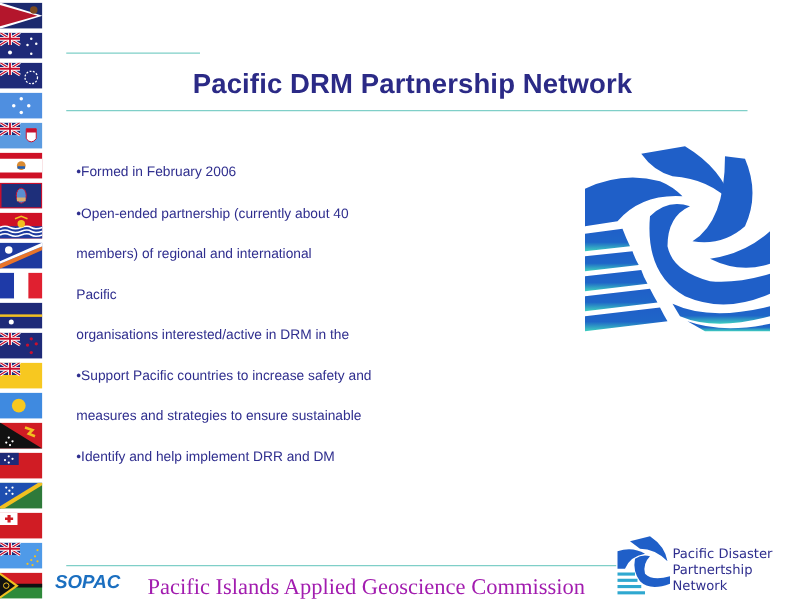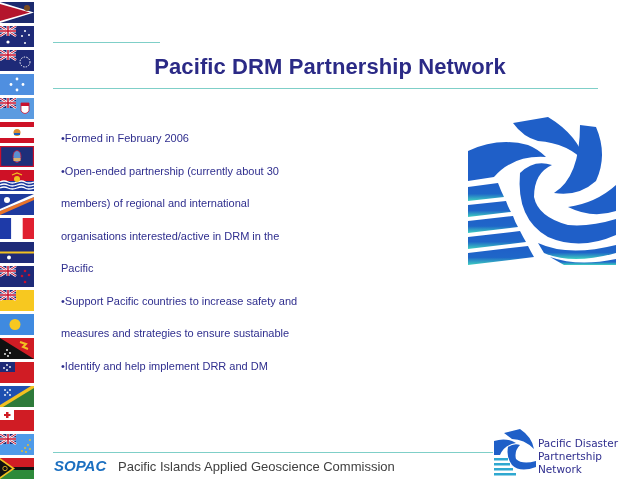--- a/index.html
+++ b/index.html
@@ -9,22 +9,22 @@
   .flag { position:absolute; left:0; width:34px; height:21px; overflow:hidden; }
   .flag svg { display:block; width:34px; height:21px; }
   .topline { position:absolute; left:53px; top:42px; width:107px; height:1px; background:#7fcfc8; }
   .title { position:absolute; left:0; width:660px; top:54px; text-align:center; color:#2b2a86;
            font-weight:bold; font-size:22px; letter-spacing:0.1px; }
   .titleline { position:absolute; left:53px; top:88px; width:545px; height:1px; background:#7fcfc8; }
   .body { position:absolute; left:61px; top:122px; width:400px; color:#2f2e8e; font-size:11px; line-height:32.5px; }
   .body p { margin:0; }
   .logo { position:absolute; left:468px; top:115px; width:148px; height:152px; }
   .footline { position:absolute; left:53px; top:452px; width:440px; height:1px; background:#7fcfc8; }
-  .sopac { position:absolute; left:54px; top:457px; color:#1b6fc0; font-weight:bold; font-style:italic; font-size:15px; }
-  .footer-text { position:absolute; left:118px; top:459px; color:#404040; font-size:13px; }
+  .sopac { position:absolute; left:44px; top:457px; color:#1b6fc0; font-weight:bold; font-style:italic; font-size:15px; }
+  .footer-text { position:absolute; left:118px; top:459px; color:#a21caf; font-size:18px;font-family:Liberation Serif, serif; }
   .small-logo { position:absolute; left:490px; top:427px; width:48px; height:50px; }
   .small-text { position:absolute; left:538px; top:437px; color:#2f2e8e; font-size:10.5px; line-height:13px; font-family:"DejaVu Sans", sans-serif; }
 </style>
 </head>
 <body>
 
 <div class="flags">
   <div class="flag" style="top:2px">
     <svg viewBox="0 0 34 21">
         <rect width="34" height="21" fill="#1c2a6e"></rect>
@@ -224,24 +224,24 @@
       </svg>
   </div>
 </div>
 
 <div class="topline"></div>
 <div class="title">Pacific DRM Partnership Network</div>
 <div class="titleline"></div>
 
 <div class="body">
   <p>•Formed in February 2006</p>
-  <p>•Open-ended partnership (currently about 30</p>
+  <p>•Open-ended partnership (currently about 40</p>
   <p>members) of regional and international</p>
+  <p>Pacific</p>
   <p>organisations interested/active in DRM in the</p>
-  <p>Pacific</p>
   <p>•Support Pacific countries to increase safety and</p>
   <p>measures and strategies to ensure sustainable</p>
   <p>•Identify and help implement DRR and DM</p>
 </div>
 
 <div class="logo">
   <svg viewBox="0 0 148 152" width="148" height="152">
     <defs>
       <linearGradient id="lg" x1="0" y1="0" x2="0" y2="1">
         <stop offset="0" stop-color="#1f5fc8"></stop>

